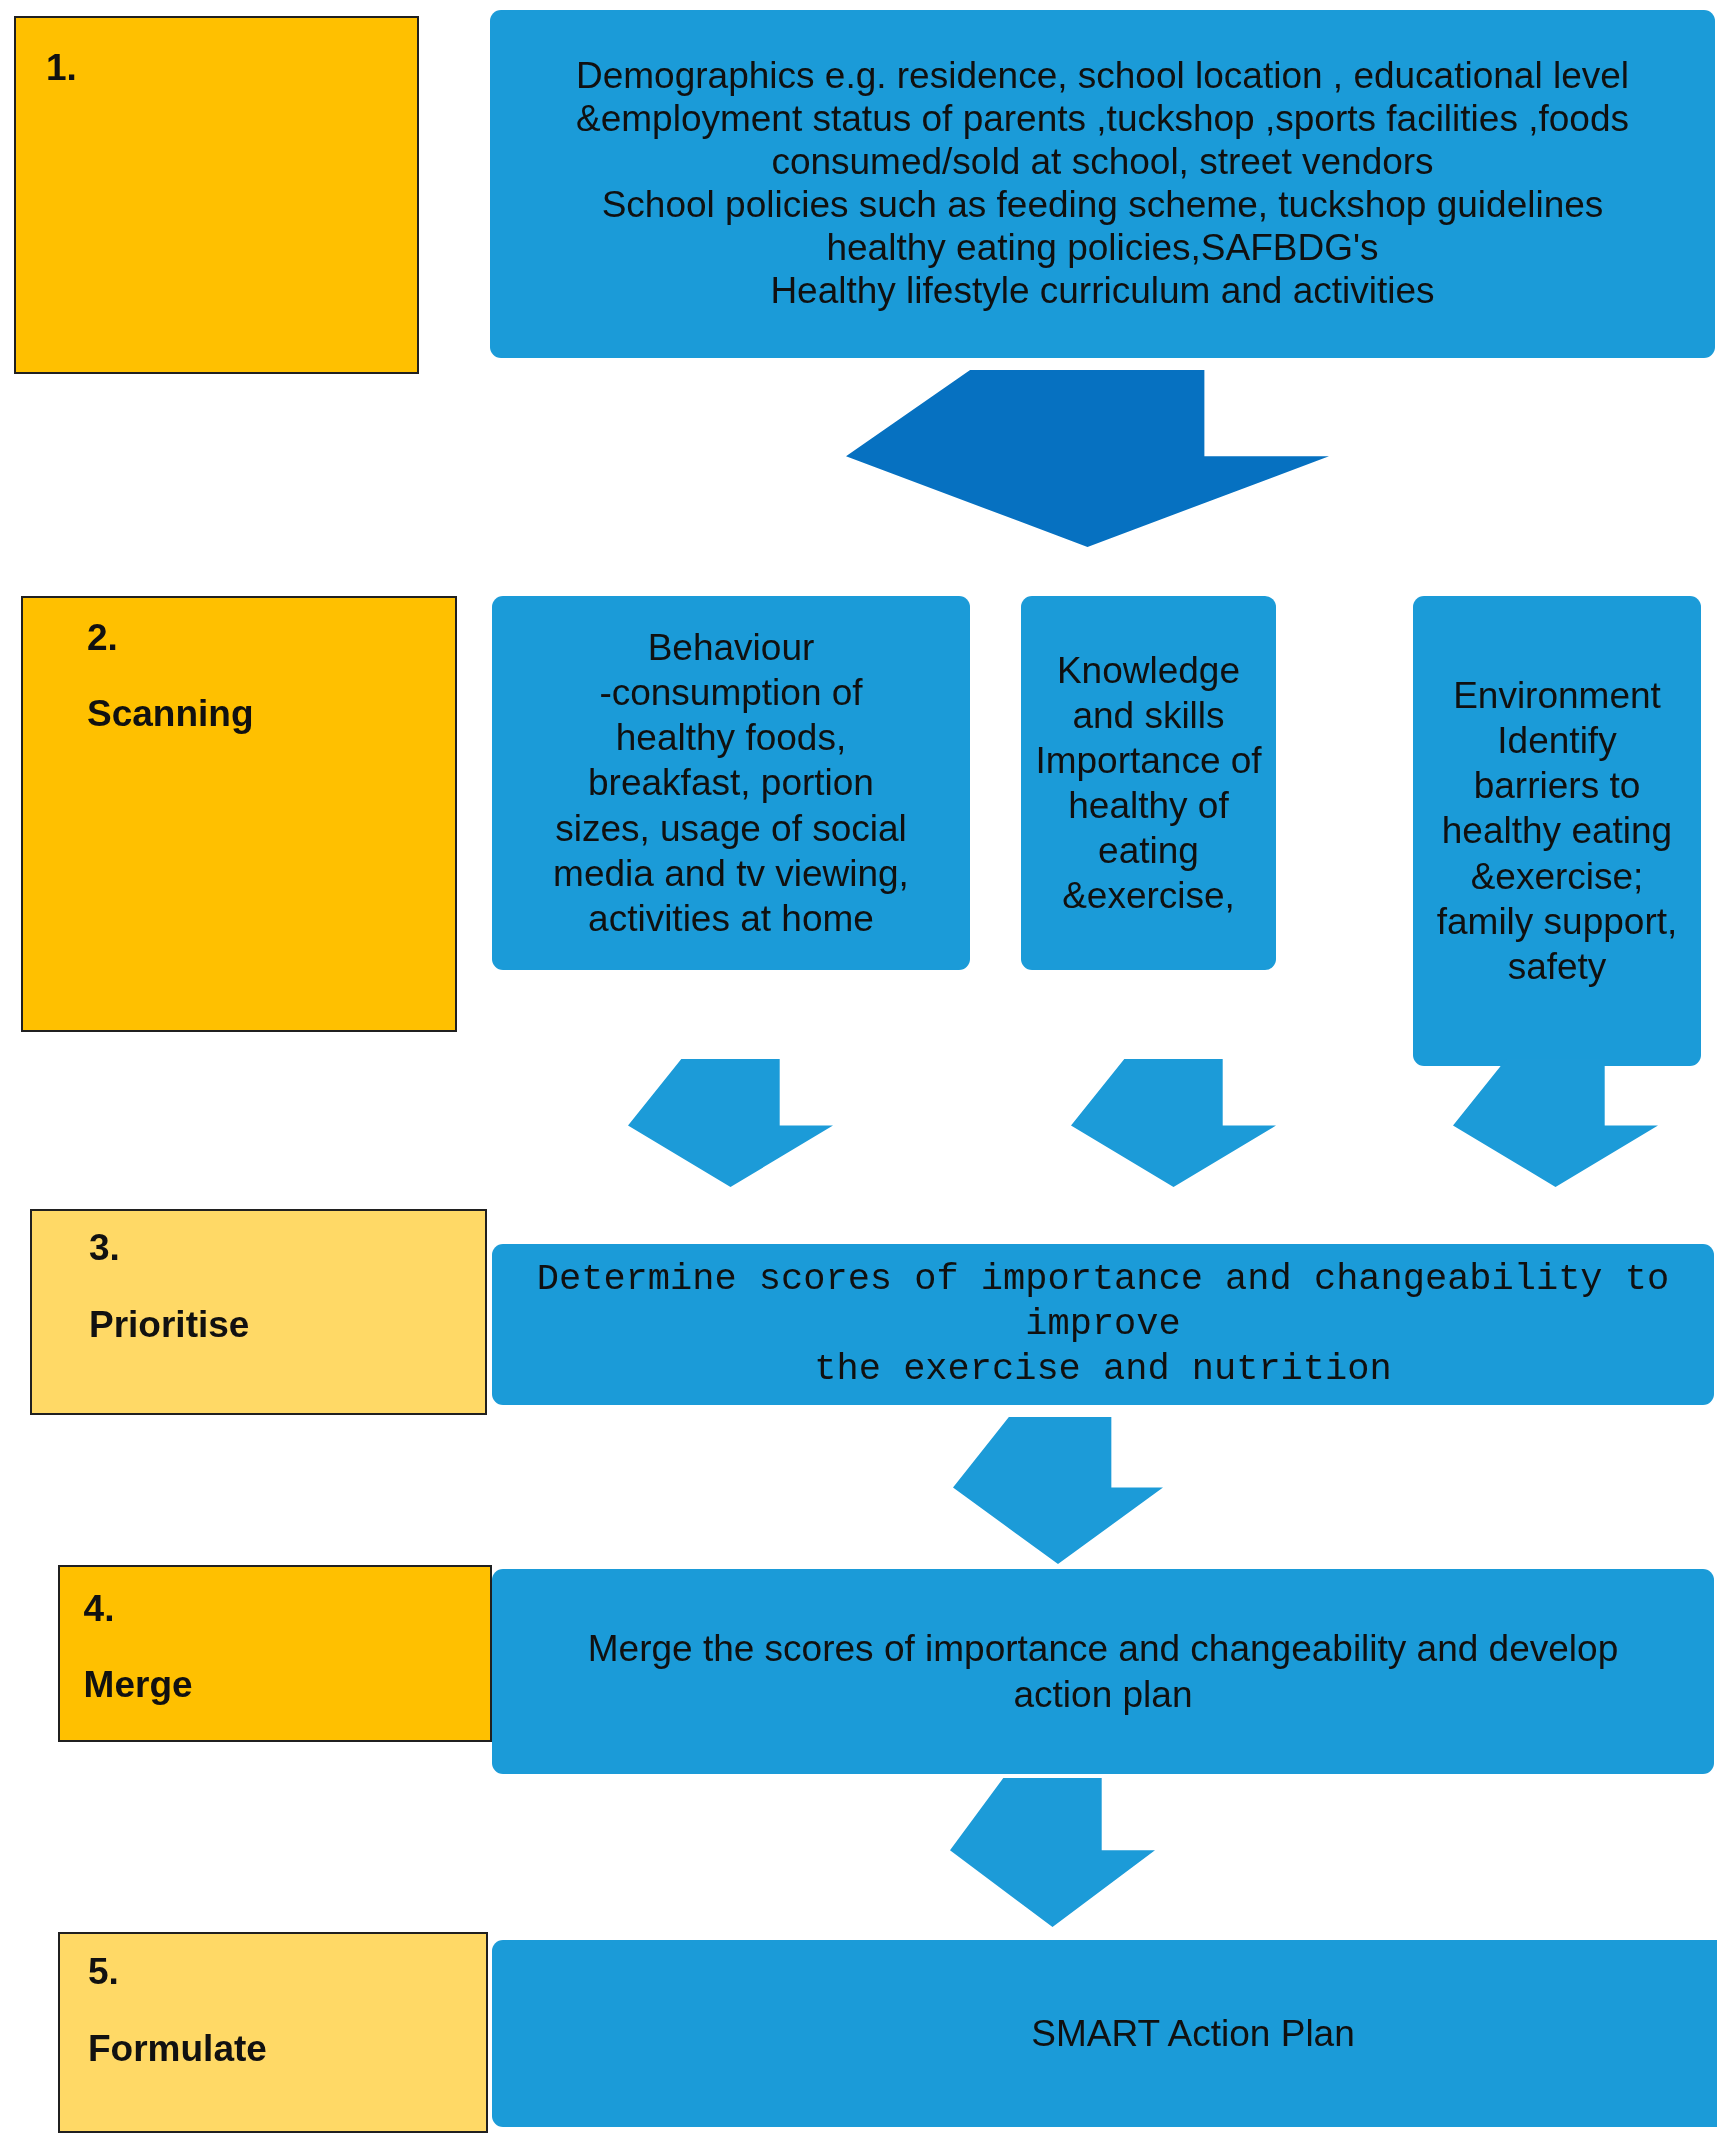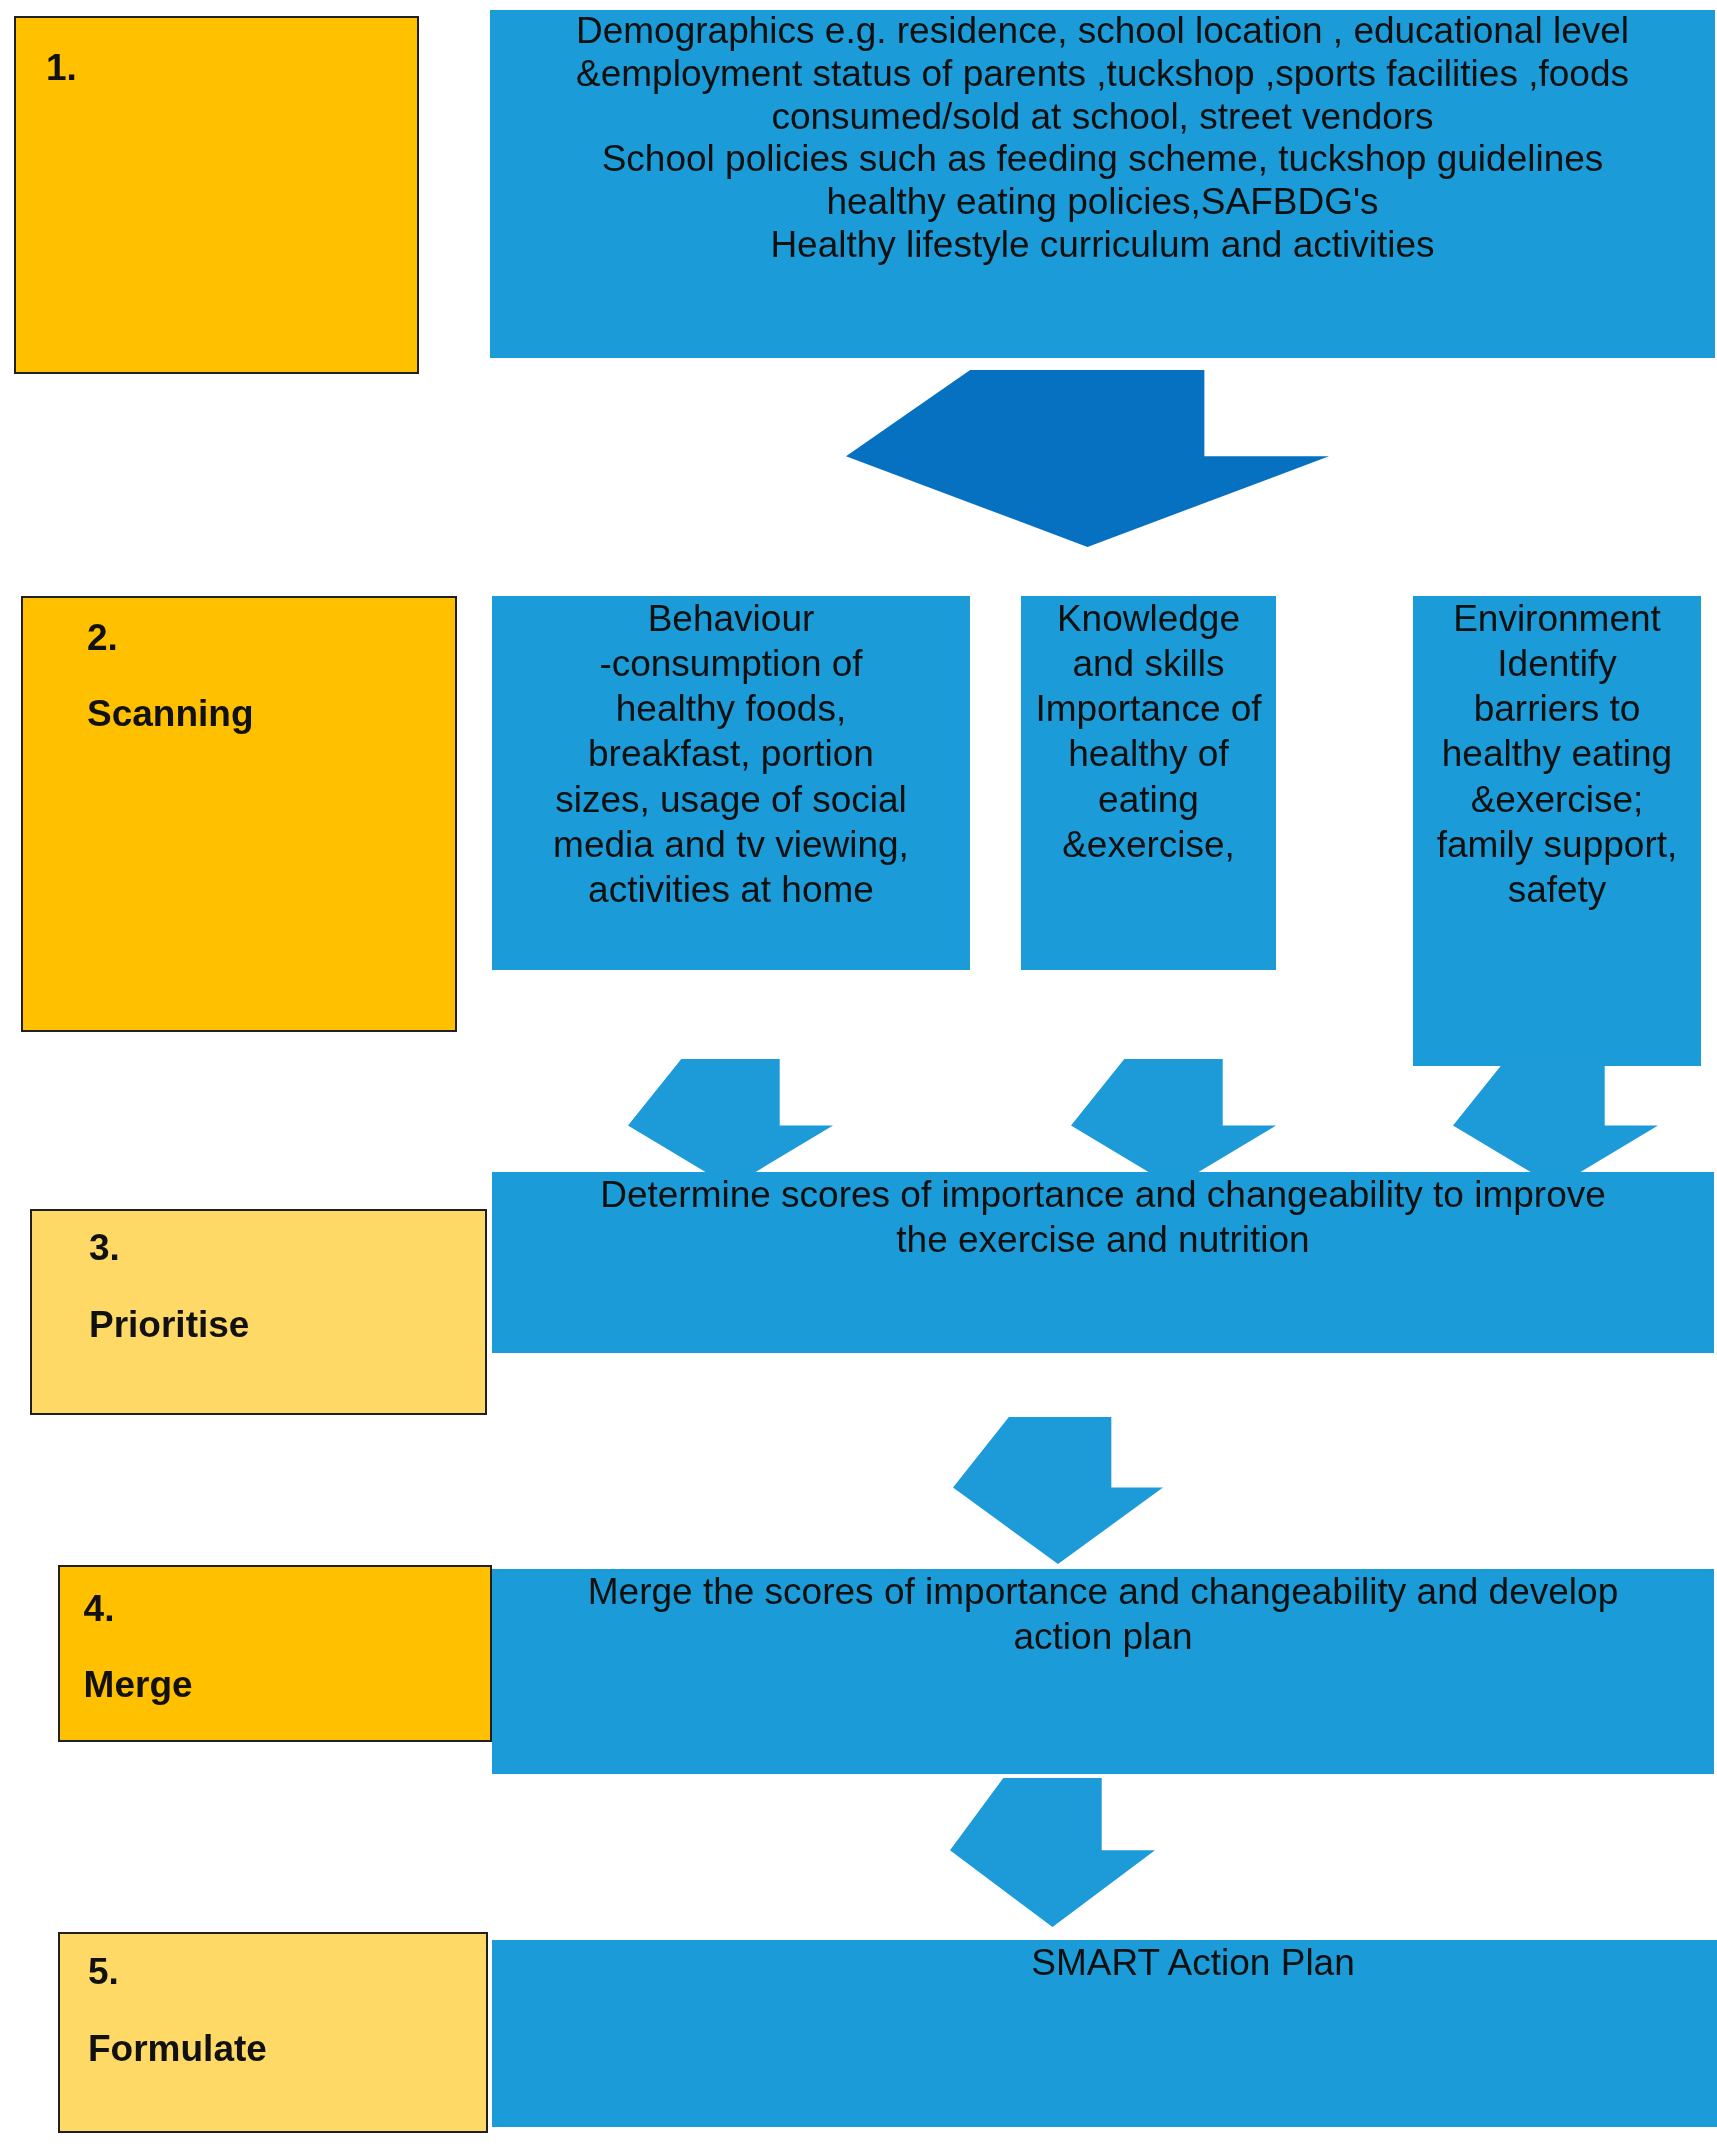--- a/index.html
+++ b/index.html
@@ -38,35 +38,37 @@
   #ybox3{left:30px;  top:1209px; width:457px; height:206px; padding:15.4px 15.4px 0 57px;}
   #ybox4{left:58px; top:1565px; width:434px; height:177px; padding:19.5px 15.4px 0 23.6px;}
   #ybox5{left:58px; top:1932px; width:430px; height:201px; padding:16.4px 15.4px 0 28px;}
 
   
   .bbox{
     position:absolute;
     box-sizing:border-box;
     background:var(--panel-blue,#1B9BD8);
     display:flex;
+    align-items:center;
     justify-content:center;
     text-align:center;
+    border-radius:11px;
   }
   .btext{
     font-size:37px;
     line-height:1.22;
     white-space:pre-line;
     color:#101010;
   }
   #bbox1{left:490px;  top:9.7px;   width:1225px; height:348px;}
   #bbox1 .btext{line-height:1.16;}
   #bboxA{left:492px;  top:596px; width:478px;  height:374px;}
   #bboxB{left:1021px; top:596px; width:255px;  height:374px;}
   #bboxC{left:1413px; top:596px; width:288px;  height:470px;}
-  #bbox3{left:492px;  top:1172px; width:1222px; height:181px;}
+  #bbox3{left:492px;  top:1244px; width:1222px; height:161px;font-family:Liberation Mono, monospace;}
   #bbox4{left:492px;  top:1569px; width:1222px; height:205px;}
   #bbox5{left:492px;  top:1940px; width:1402px; height:187px;}
 
   
   .arrow{position:absolute;}
   .arrow.big{
     left:846px; top:370px; width:483px; height:177px;
     background:var(--big-arrow-blue,#0671C1);
     clip-path:polygon(25.7% 0, 74.2% 0, 74.2% 48.7%, 100% 48.7%, 50% 100%, 0 48.7%);
   }

